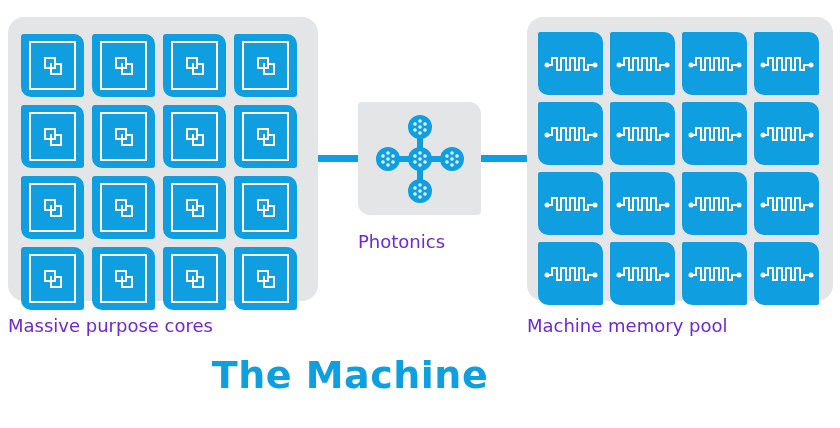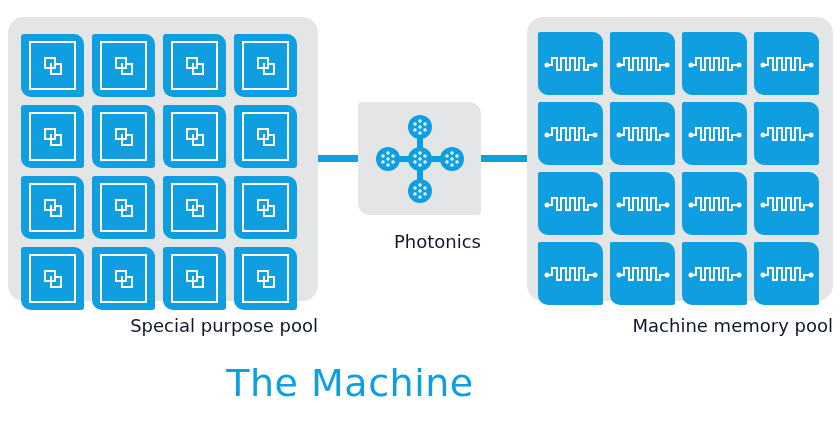--- a/index.html
+++ b/index.html
@@ -18,26 +18,26 @@
           border:2px solid #ffffff; }
   .core-tile svg { position:absolute; left:50%; top:50%; transform:translate(-50%,-50%); }
   .mem-tile { border-radius:2px 10px 2px 10px; }
   .mem-tile svg { position:absolute; left:50%; top:50%; transform:translate(-50%,-50%); }
   .connector { position:absolute; background:#0f9fe0; height:7px; top:155px; }
   #conn-left { left:318px; width:40px; }
   #conn-right { left:481px; width:46px; }
   #photonics-box { position:absolute; left:358px; top:102px; width:123px; height:113px;
           background:#e3e5e6; border-radius:4px 12px 4px 12px; }
   #photonics-box svg { position:absolute; left:50%; top:50%; transform:translate(-50%,-50%); }
-  .label { position:absolute; color:#0f172a; font-size:18px; text-align:right; white-space:nowrap; }
+  .label { position:absolute; color:#6d28d9; font-size:18px; text-align:left; white-space:nowrap; }
   #photonics-label { left:358px; width:123px; top:231px; }
   #cores-label { left:8px; width:310px; top:315px; }
   #memory-label { left:527px; width:306px; top:315px; }
-  #title { position:absolute; left:0; width:700px; top:361px; text-align:center;
-           color:#0f9fe0; font-size:38px; font-weight:normal; letter-spacing:0.5px; }
+  #title { position:absolute; left:0; width:700px; top:353px; text-align:center;
+           color:#0f9fe0; font-size:38px; font-weight:bold; letter-spacing:0.5px; }
 </style>
 </head>
 <body>
 
 <div class="panel" id="cores-panel">
   <div class="grid" id="cores-grid">
       <div class="tile core-tile">
         <div class="frame"></div>
         <svg width="22" height="22" viewBox="0 0 22 22">
           <path d="M9 13 H3 V3 H13 V9" fill="none" stroke="#fff" stroke-width="2"></path>
@@ -342,15 +342,15 @@
         <svg width="54" height="18" viewBox="0 0 54 18">
           <circle cx="3" cy="10" r="2.5" fill="#fff"></circle>
           <circle cx="51" cy="10" r="2.5" fill="#fff"></circle>
           <path d="M3 10 H8 V3 H13 V15 H17 V3 H22 V15 H26 V3 H31 V15 H35 V3 H40 V15 H44 V10 H51" fill="none" stroke="#fff" stroke-width="2"></path>
         </svg>
       </div>
     </div>
 </div>
 
 <div class="label" id="photonics-label">Photonics</div>
-<div class="label" id="cores-label">Special purpose pool</div>
+<div class="label" id="cores-label">Massive purpose cores</div>
 <div class="label" id="memory-label">Machine memory pool</div>
 <div id="title">The Machine</div>
 
 </body></html>

